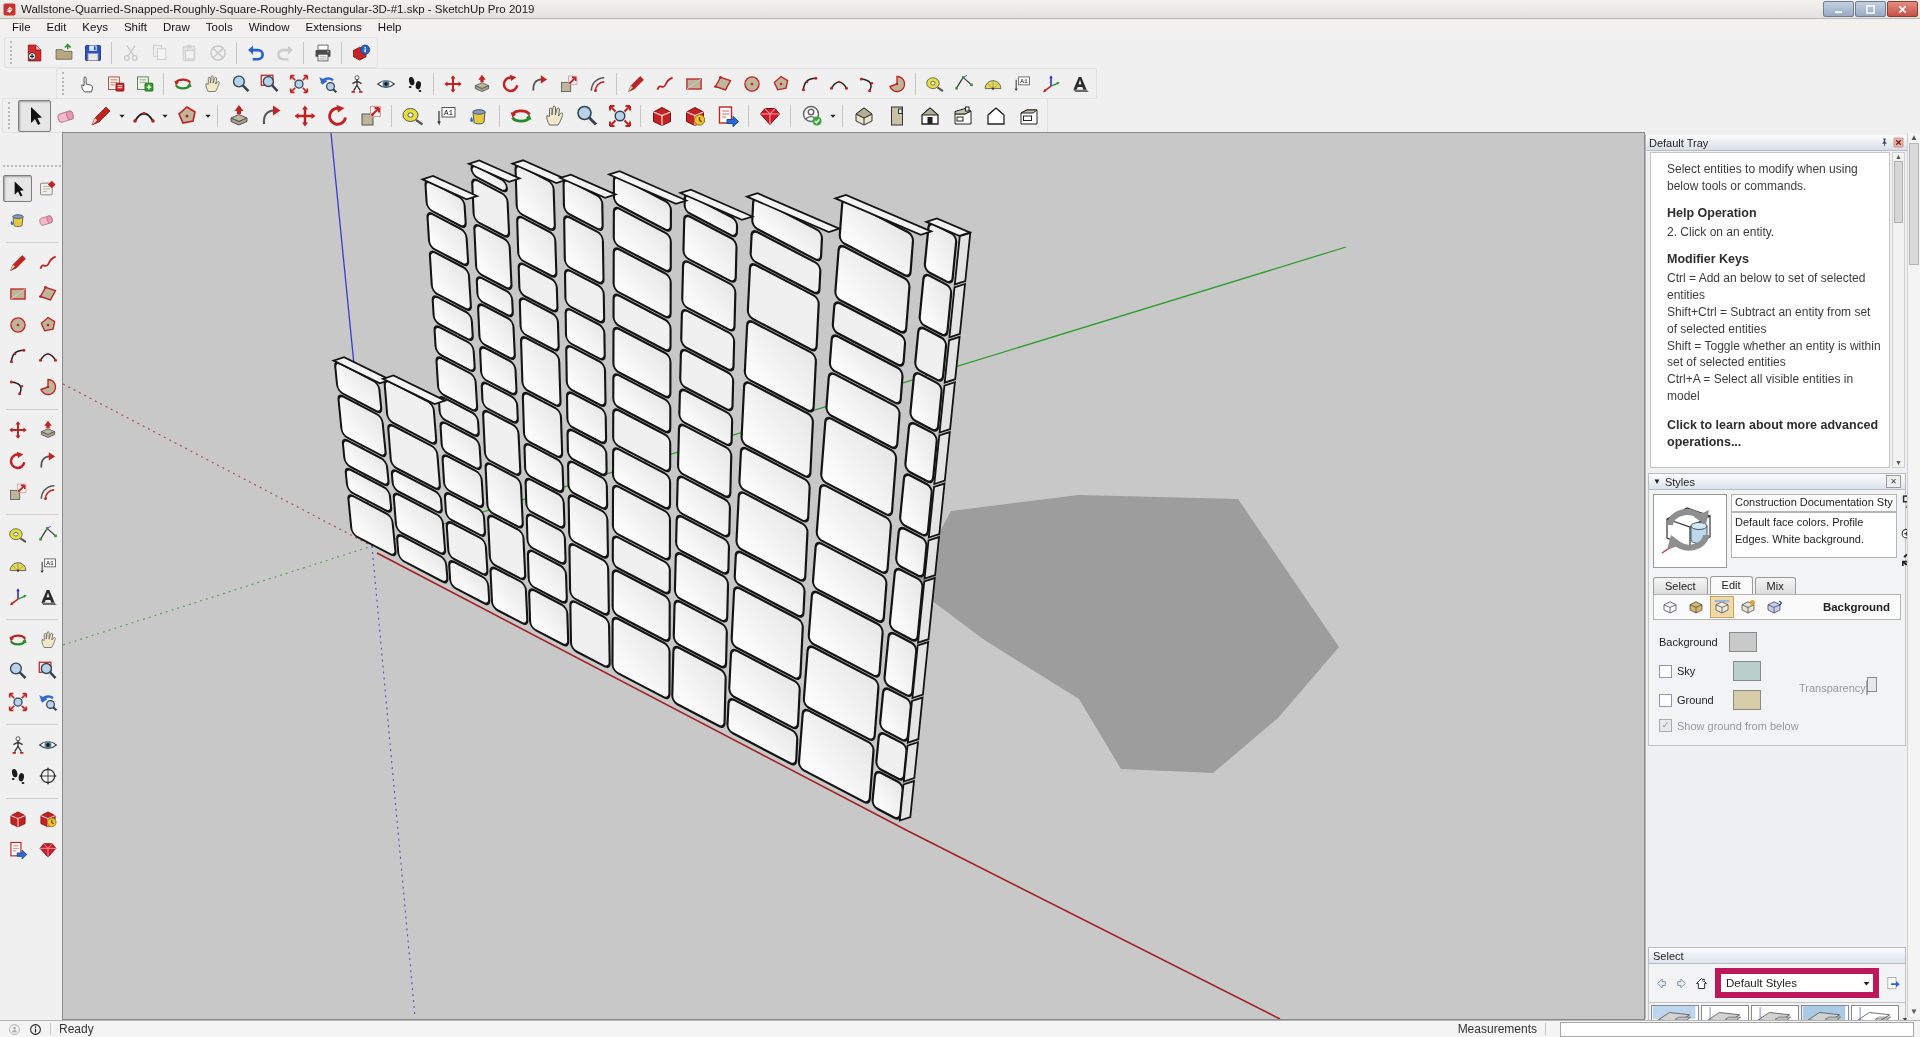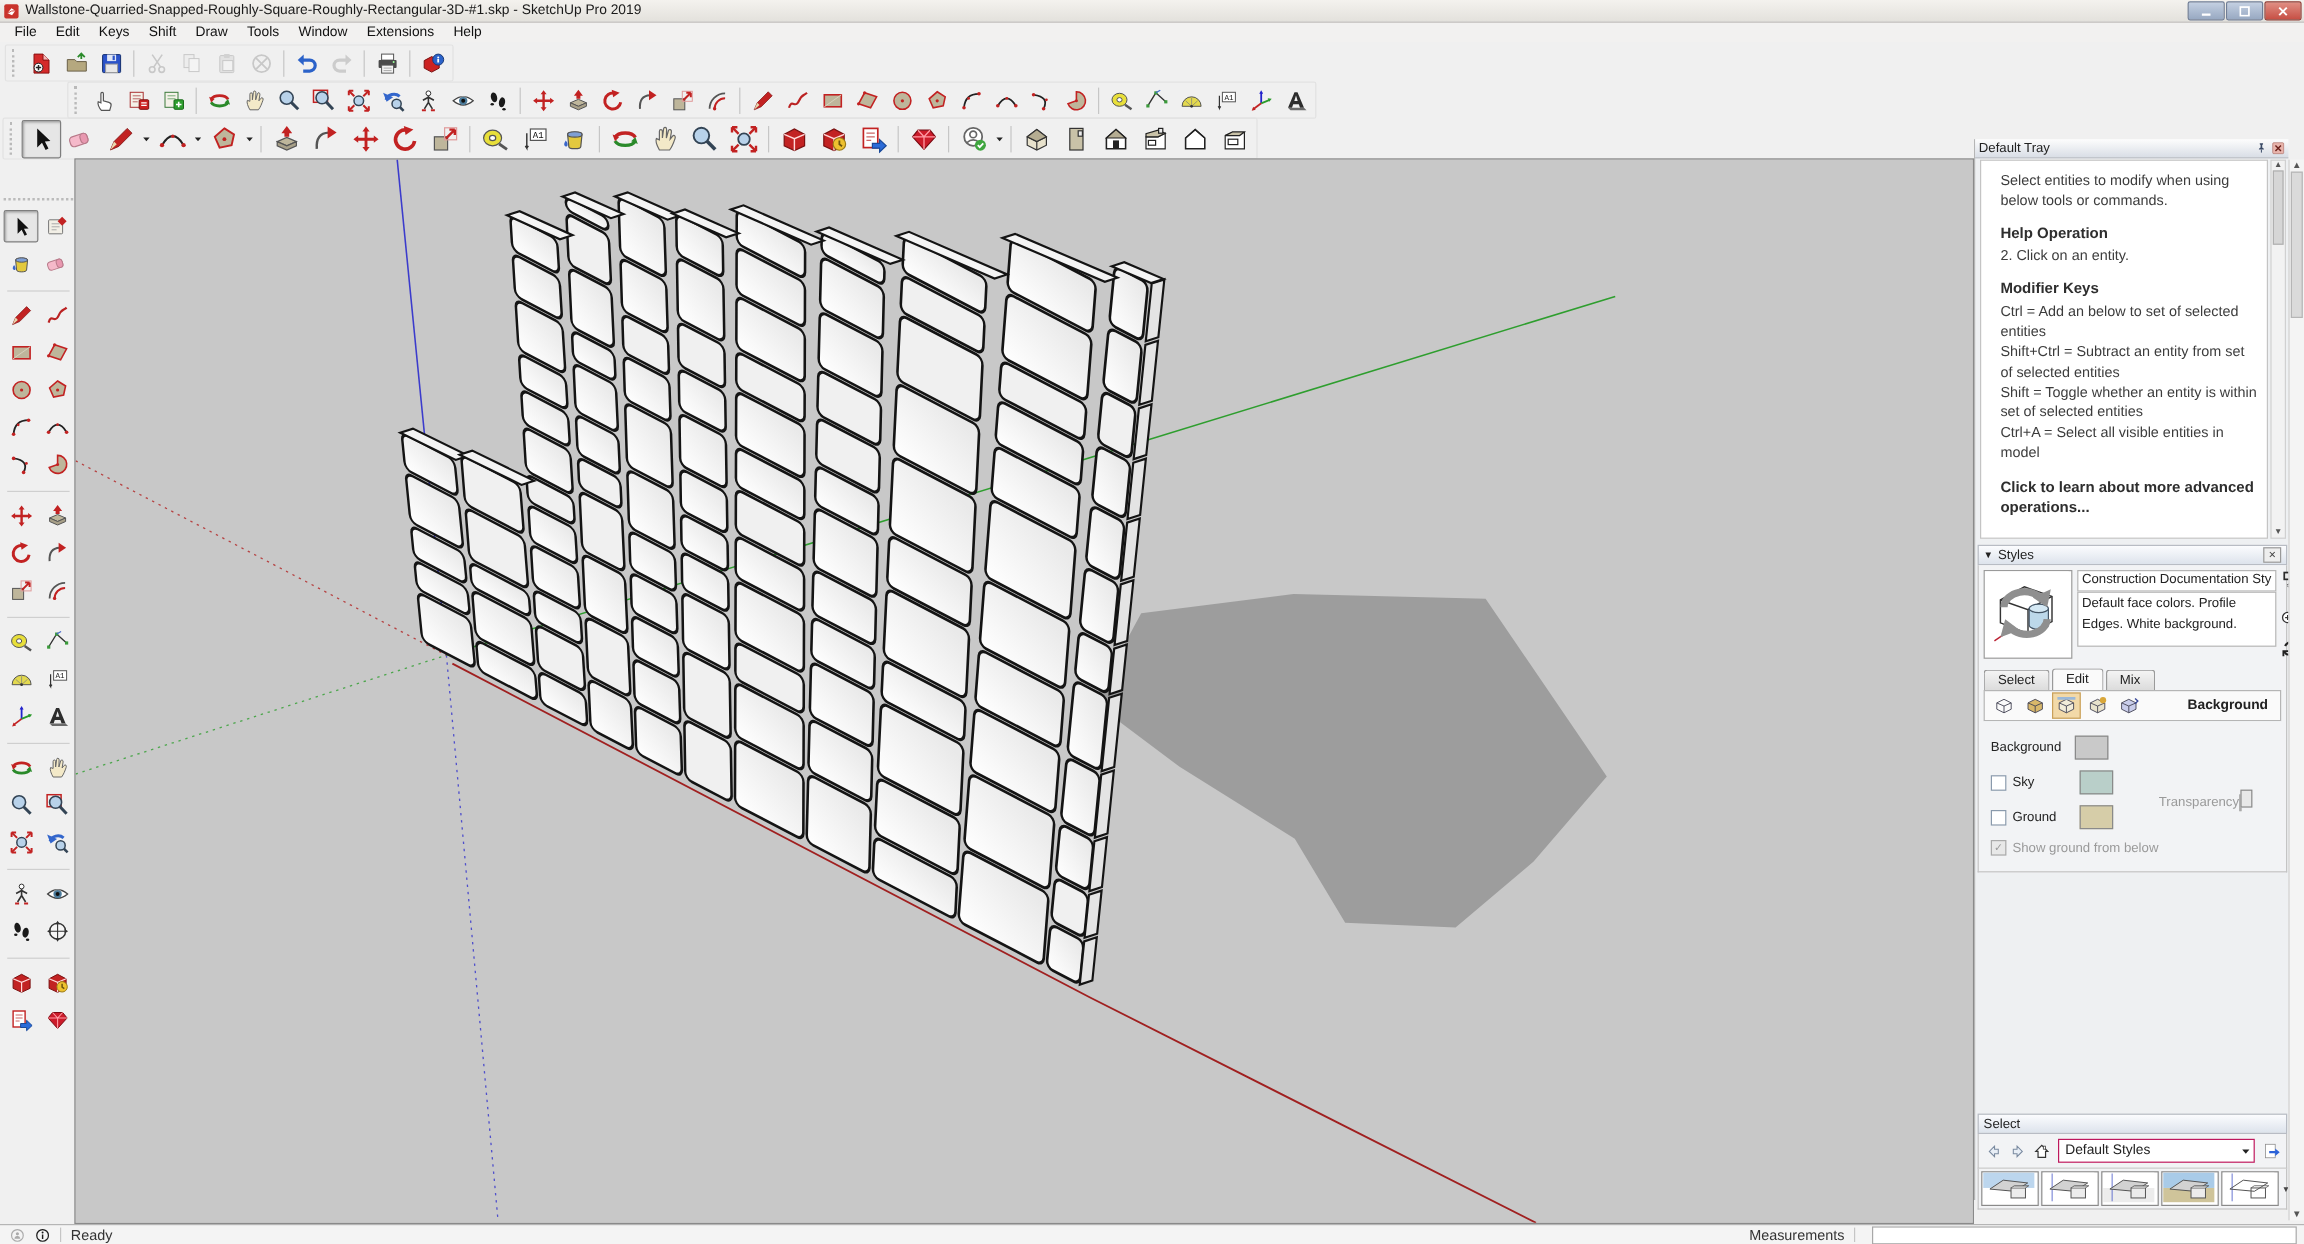--- a/index.html
+++ b/index.html
@@ -37,21 +37,21 @@
   
   #lefttb{position:absolute;left:1px;top:165px;width:60px;
     display:grid;grid-template-columns:28px 28px;column-gap:2px;row-gap:4px;padding-left:2px;}
   #lefttb::before{content:"";grid-column:1/3;height:4px;border-top:2px dotted #bbb;}
   .lsep{grid-column:1/3;height:3px;border-bottom:1px solid #cfcfcf;margin:2px 3px;}
   
   #viewport{position:absolute;left:62px;top:132px;width:1583px;height:888px;
     background:#c8c8c8;border:1px solid #8a8a8a;box-sizing:border-box;}
   #viewport svg{display:block;}
   
-  #tray{position:absolute;left:1645px;top:116px;width:262px;height:884px;background:#eef0f2;
+  #tray{position:absolute;left:1645px;top:135px;width:262px;height:884px;background:#eef0f2;
     border-left:1px solid #b5b5b5;box-sizing:border-box;}
   #trayhdr{height:15px;background:linear-gradient(#fdfdfd,#d9dee6);border-bottom:1px solid #b8bcc4;
     display:flex;align-items:center;padding:0 3px;font-size:11px;color:#222;}
   #trayhdr .sp{margin-left:auto;display:flex;align-items:center;}
   #trayhdr svg{width:11px;height:11px;margin-left:3px;}
   #instructor{position:absolute;left:4px;top:17px;width:240px;height:316px;background:#fff;
     border:1px solid #c4c4c4;padding:6px 6px 0 16px;box-sizing:border-box;color:#3c3c3c;font-size:12px;line-height:1.4;overflow:hidden;}
   #insscroll{position:absolute;left:246px;top:17px;width:13px;height:316px;background:#f2f2f2;
     border:1px solid #d0d0d0;box-sizing:border-box;font-size:7px;color:#555;text-align:center;}
   #insscroll .thumb{background:#d6d6d6;border:1px solid #b0b0b0;height:60px;margin:1px;}
@@ -92,21 +92,21 @@
   .rowlabel{min-width:62px;}
   #transp{position:absolute;left:140px;top:-8px;width:100px;color:#9a9a9a;}
   #transp .track{margin-top:3px;height:3px;background:#c9c9c9;border:1px solid #aaa;position:relative;}
   #transp .thumbv{position:absolute;top:-5px;left:55%;width:8px;height:13px;background:#e8e8e8;border:1px solid #8a8a8a;}
   .dimtext{color:#9a9a9a;}
   
   #selectpane{position:absolute;left:2px;top:812px;width:258px;}
   #navrow{display:flex;align-items:center;padding:4px 2px;background:#f2f3f5;border:1px solid #c4c4c4;border-top:none;}
   .navbtn{width:20px;height:18px;display:flex;align-items:center;justify-content:center;}
   .navbtn svg{width:15px;height:15px;}
-  #styledd{flex:1;height:18px;background:#fff;border:1px solid #be185d;display:flex;align-items:center;
+  #styledd{flex:1;height:18px;background:#fff;border:6px solid #be185d;display:flex;align-items:center;
     padding-left:5px;margin:0 4px;font-size:11.5px;}
   #styledd .arr{margin-left:auto;width:14px;display:flex;justify-content:center;}
   #thumbsrow{display:flex;padding:2px;background:#f2f3f5;border:1px solid #c4c4c4;border-top:none;align-items:center;}
   .minithumb{width:46px;height:27px;border:1px solid #8a8a8a;background:#fff;margin-right:2px;flex:none;}
   .minithumb svg{display:block;}
   #thumbscroll{font-size:8px;color:#444;margin-left:2px;}
   
   #trayscroll{position:absolute;left:1907px;top:133px;width:13px;height:884px;background:#f4f4f4;
     border-left:1px solid #d0d0d0;text-align:center;font-size:8px;color:#555;box-sizing:border-box;}
   #trayscroll .thumb{background:#dadada;border:1px solid #b5b5b5;height:120px;margin:1px;}

